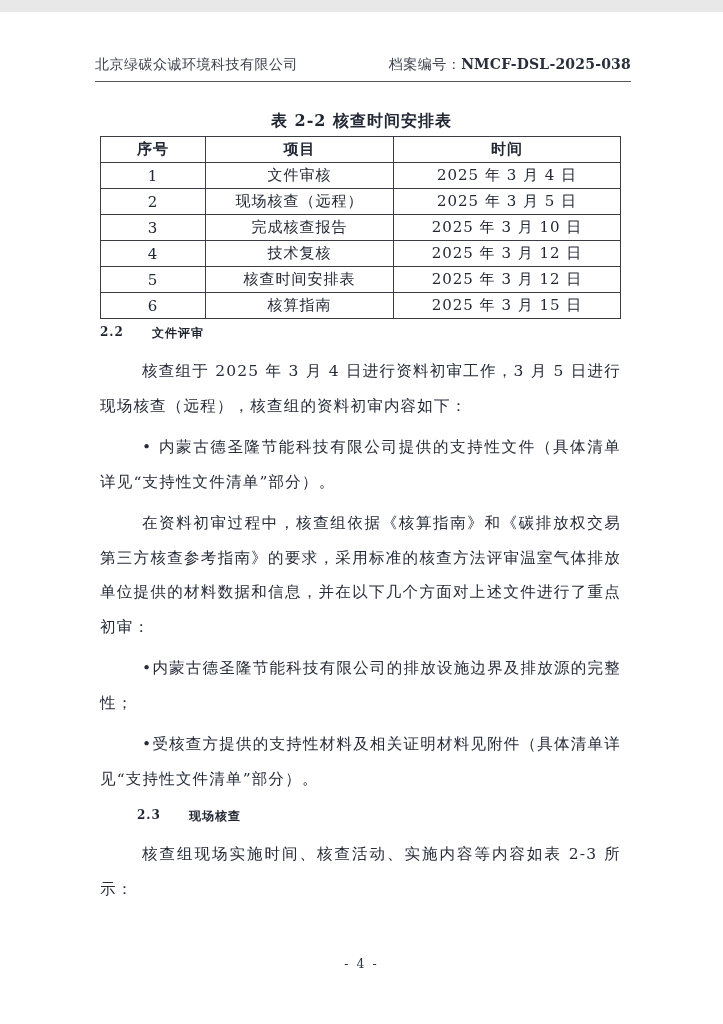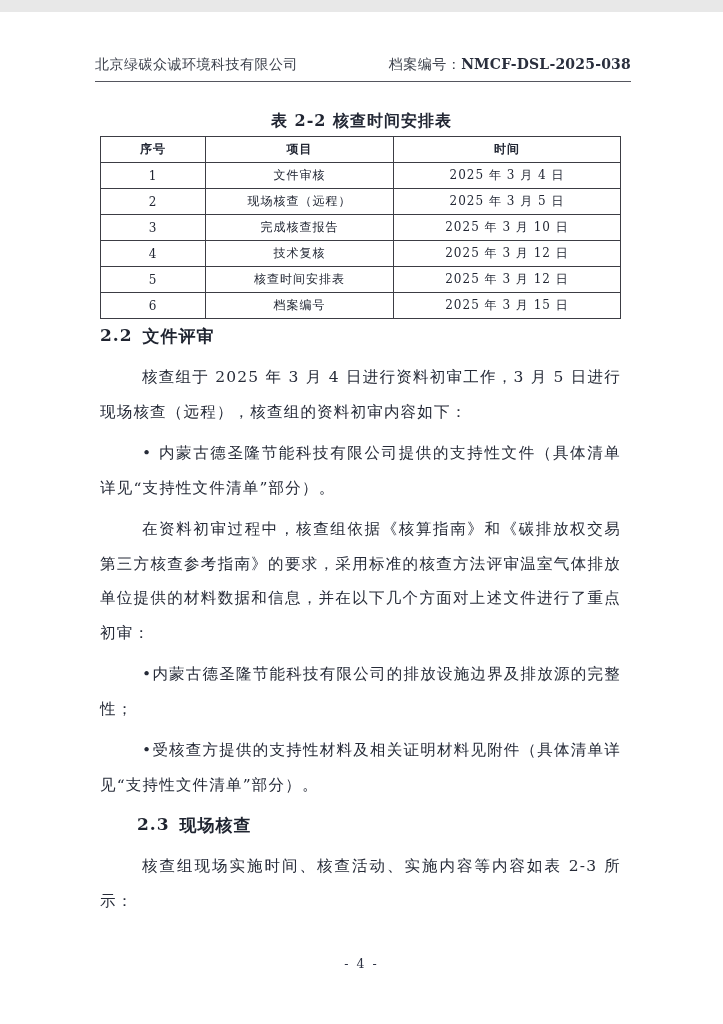--- a/index.html
+++ b/index.html
@@ -26,40 +26,40 @@
   .hdr .archive-no { font-weight:bold; color:#2a2f3d; letter-spacing:0.2px; }
   
   .tbl-title {
     position:absolute; top:99px; left:0; width:723px;
     text-align:center; font-weight:bold; font-size:16px; color:#222734;
     letter-spacing:1px;
   }
   table.sched {
     position:absolute; top:124px; left:100px;
     width:520px; border-collapse:collapse; table-layout:fixed;
-    font-size:12px; color:#222734;
+    font-size:15px; color:#222734;
   }
   table.sched td {
     border:1.4px solid #3c3d44;
     text-align:center; vertical-align:middle;
     height:26px; padding:0 2px;
     letter-spacing:1px;
   }
   table.sched tr.head td { font-weight:bold; }
   .col-no { width:105px; }
   .col-item { width:188px; }
   .col-time { width:227px; }
   
   .content {
     position:absolute; top:311px; left:100px; width:521px;
     font-size:15.5px; color:#262b38;
   }
   .h2 {
-    font-weight:bold; font-size:17px; color:#1f2430;
-    margin:2px 0 12px; display:flex; gap:10px; letter-spacing:1px;
+    font-weight:bold; font-size:12px; color:#1f2430;
+    margin:2px 0 12px; display:flex; gap:28px; letter-spacing:1px;
   }
   .h2.indented { padding-left:37px; margin-top:12px; }
   .content p {
     line-height:34.5px;
     text-align:justify;
     letter-spacing:1.2px;
     margin:0 0 7px;
   }
   .ind { text-indent:42px; }
   
@@ -111,21 +111,21 @@
         <td>技术复核</td>
         <td>2025 年 3 月 12 日</td>
       </tr>
       <tr>
         <td>5</td>
         <td>核查时间安排表</td>
         <td>2025 年 3 月 12 日</td>
       </tr>
       <tr>
         <td>6</td>
-        <td>档案编号</td>
+        <td>核算指南</td>
         <td>2025 年 3 月 15 日</td>
       </tr>
     </tbody>
   </table>
 
   <div class="content">
 
     <div class="h2">
       <span>2.2</span>
       <span>文件评审</span>

